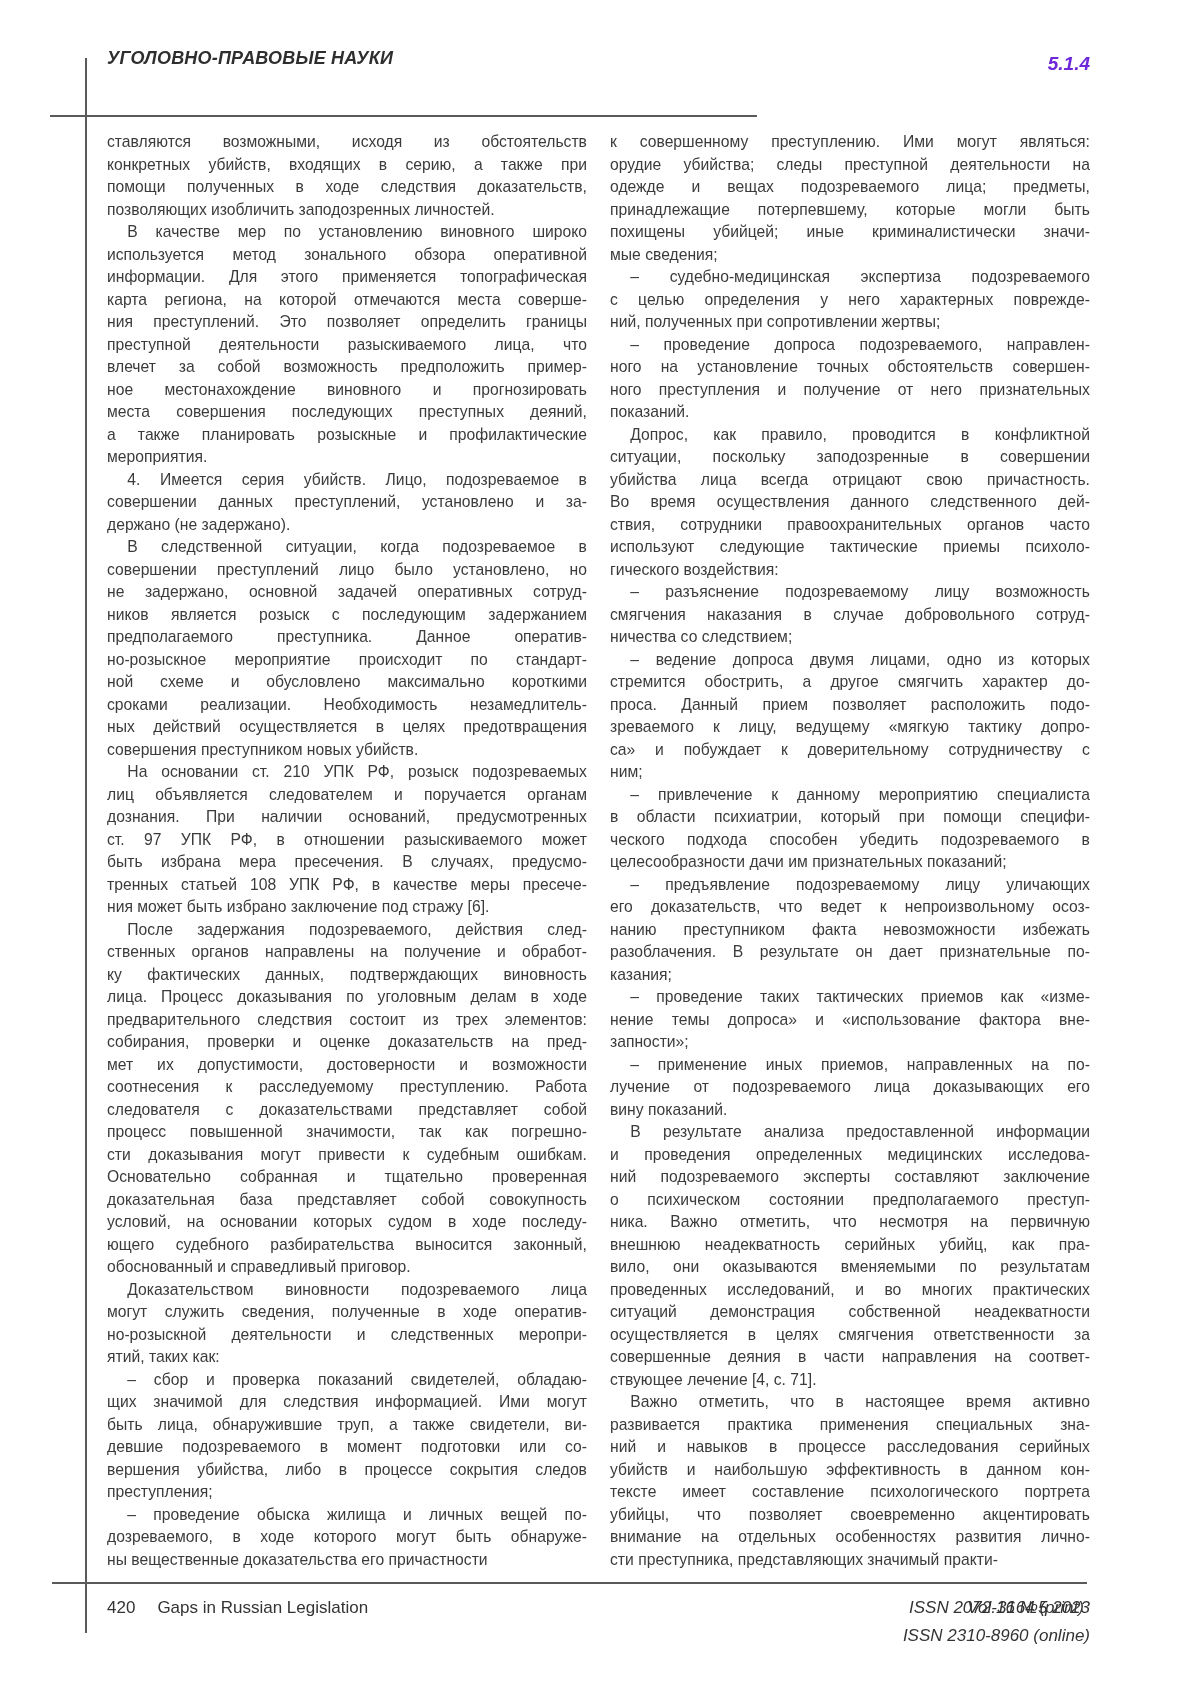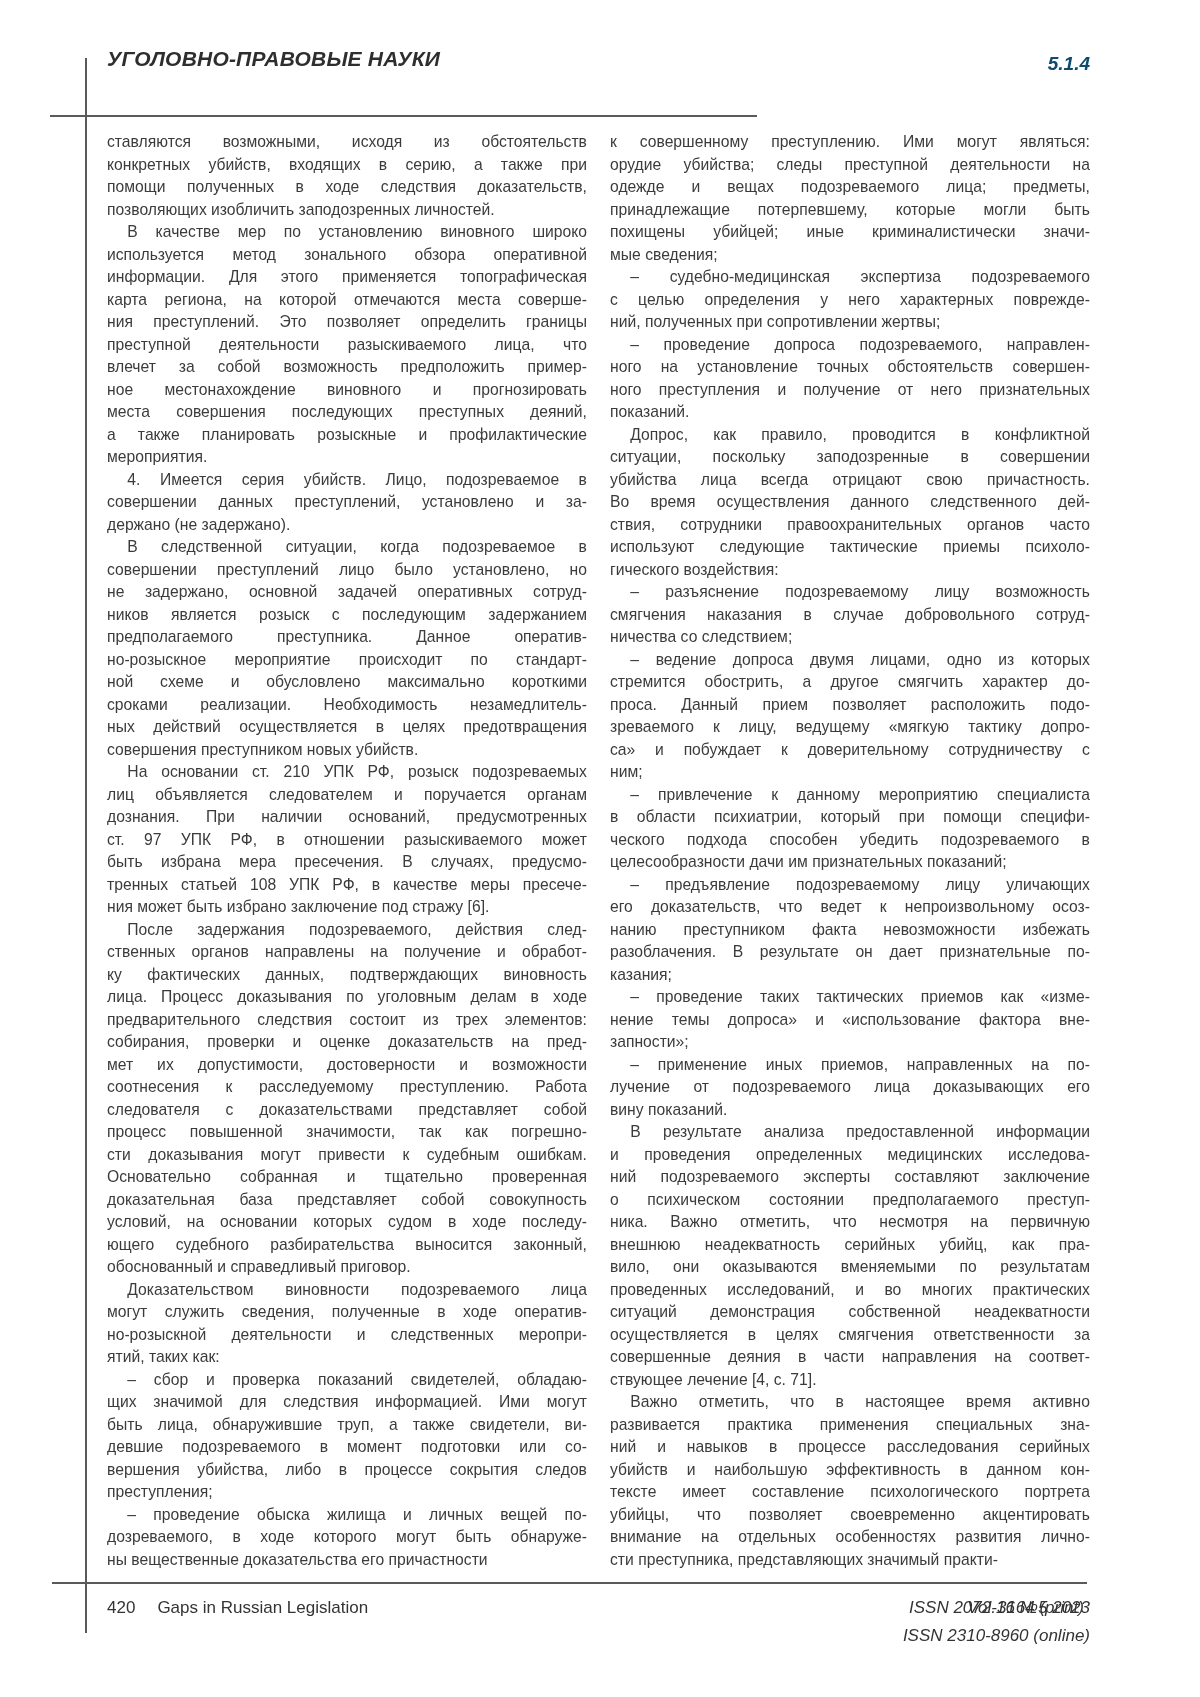--- a/index.html
+++ b/index.html
@@ -6,22 +6,22 @@
   .page{
     position:relative;width:1200px;height:1697px;background:#ffffff;overflow:hidden;
     font-family:"Liberation Sans","DejaVu Sans",sans-serif;color:#3b3b3b;
   }
   
   .vline{position:absolute;left:85px;top:58px;width:2px;height:1575px;background:#5a5a5a;}
   .hrule-top{position:absolute;left:50px;top:115px;width:707px;height:2px;background:#5a5a5a;}
   .hrule-bottom{position:absolute;left:52px;top:1582px;width:1035px;height:2px;background:#5a5a5a;}
   
   .header{position:absolute;left:107px;top:44px;width:983px;}
-  .h-title{font-style:italic;font-weight:bold;font-size:21px;line-height:29px;color:#2e2e2e;letter-spacing:.2px;}
-  .h-code{position:absolute;right:0;top:9px;font-style:italic;font-weight:bold;font-size:19px;color:#0c4a6e;}
+  .h-title{font-style:italic;font-weight:bold;font-size:18px;line-height:29px;color:#2e2e2e;letter-spacing:.2px;}
+  .h-code{position:absolute;right:0;top:9px;font-style:italic;font-weight:bold;font-size:19px;color:#6d28d9;}
   
   .col{position:absolute;top:131px;width:520px;transform:scaleX(0.923);transform-origin:left top;}
   #col-left{left:107px;}
   #col-right{left:610px;}
   .line{
     font-size:17px;line-height:22.5px;height:22.5px;overflow:hidden;
     text-align:justify;text-align-last:justify;color:#3b3b3b;
   }
   .line.first{text-indent:22px;}
   .line.last{text-align-last:left;}

